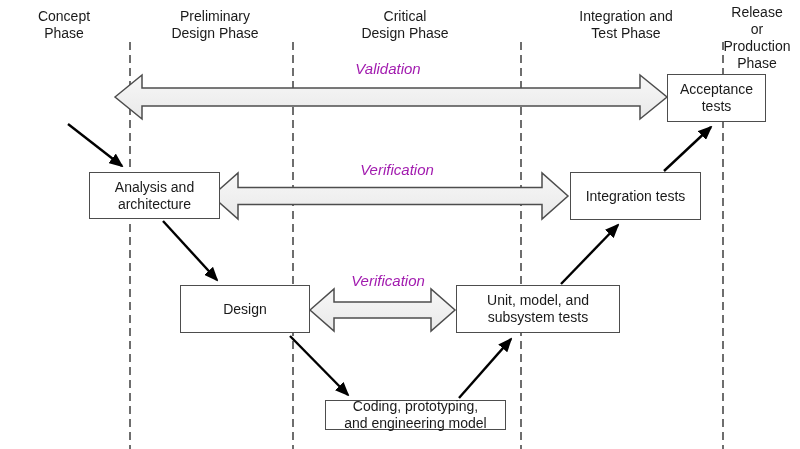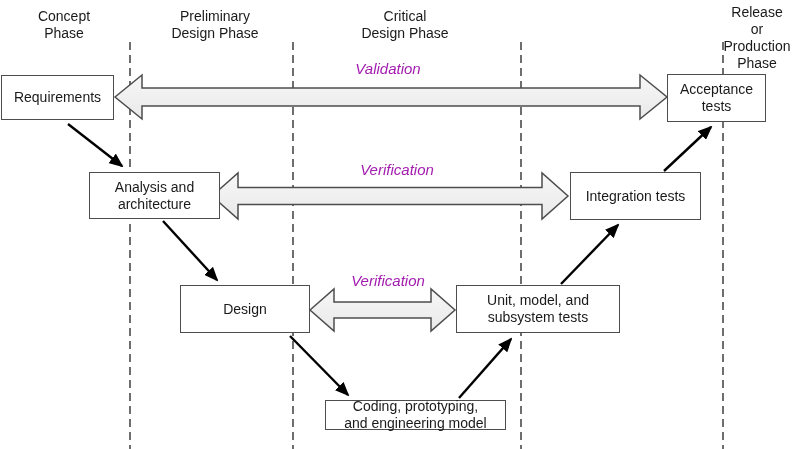--- a/index.html
+++ b/index.html
@@ -97,25 +97,26 @@
     <line x1="561" y1="284" x2="618" y2="225" stroke="#000" stroke-width="2.4" marker-end="url(#ah)"></line>
     <line x1="664" y1="171" x2="711" y2="127" stroke="#000" stroke-width="2.4" marker-end="url(#ah)"></line>
   </svg>
 
   <div class="phase-header" style="left:64px;">Concept
 Phase</div>
   <div class="phase-header" style="left:215px;">Preliminary
 Design Phase</div>
   <div class="phase-header" style="left:405px;">Critical
 Design Phase</div>
+  <div class="phase-header" style="left:626px;">Integration and
+Test Phase</div>
   <div class="phase-header" style="left:757px; top:4px;">Release or
 Production
 Phase</div>
 
-  <div class="node-box" style="left:1px;   top:75px;  width:113px; height:45px;">Requirements</div>
   <div class="node-box" style="left:81px;  top:172px; width:131px; height:47px;margin-left:8px;">Analysis and
 architecture</div>
   <div class="node-box" style="left:180px; top:285px; width:130px; height:48px;">Design</div>
   <div class="node-box" style="left:325px; top:400px; width:181px; height:30px;">Coding, prototyping,
 and engineering model</div>
   <div class="node-box" style="left:570px; top:172px; width:131px; height:48px;">Integration tests</div>
   <div class="node-box" style="left:456px; top:285px; width:164px; height:48px;">Unit, model, and
 subsystem tests</div>
   <div class="node-box" style="left:667px; top:74px;  width:99px;  height:48px;">Acceptance
 tests</div>

